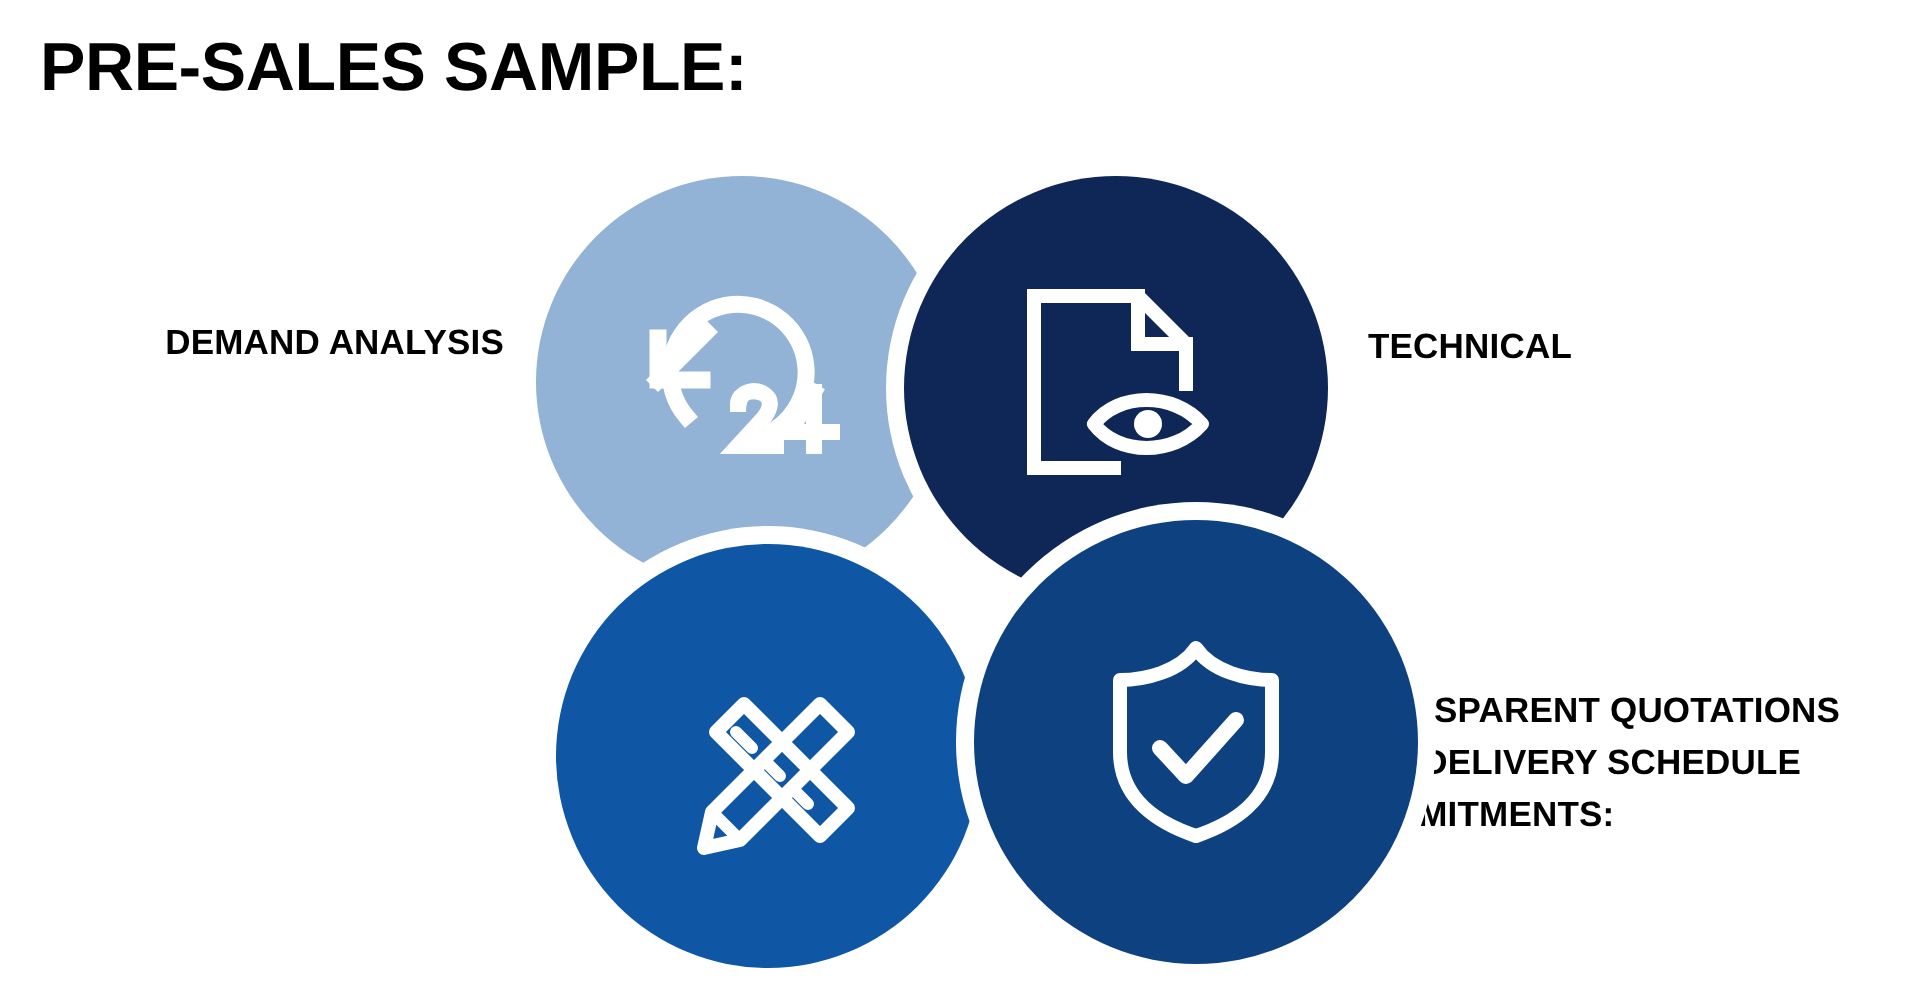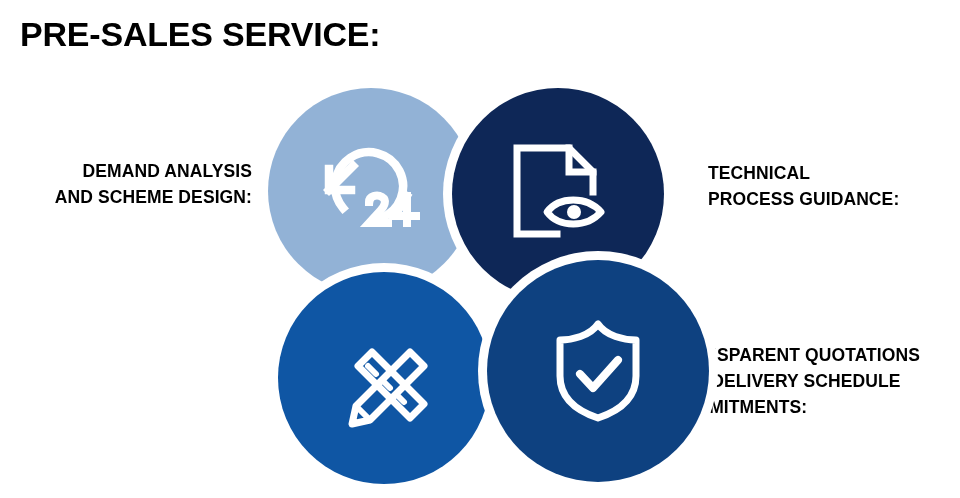--- a/index.html
+++ b/index.html
@@ -68,30 +68,30 @@
     font-size: 17.5px;
     font-weight: 700;
     line-height: 26px;
     letter-spacing: 0.1px;
     text-transform: uppercase;
   }
   .label.left  { text-align: right; }
   .label.right { text-align: left; }
 
   #label-demand { left: 0px;   top: 158px; width: 252px; }
-  #label-tech   { left: 708px; top: 160px; width: 232px; }
+  #label-tech   { left: 684px; top: 160px; width: 232px; }
   #label-sample { left: 0px;   top: 352px; width: 252px; }
   #label-quote  { left: 668px; top: 342px; width: 292px; }
 </style>
 </head>
 <body>
 
 <div id="canvas" style="background: rgb(255, 255, 255);">
 
-  <div id="page-title">PRE-SALES SERVICE:</div>
+  <div id="page-title">PRE-SALES SAMPLE:</div>
 
   <div id="cluster">
 
     <div class="node" id="node-demand" style="background: rgb(146, 178, 214);">
       <span class="glyph">
         <svg width="104" height="90" viewBox="0 0 104 90" fill="none" stroke="#ffffff" stroke-width="8.5" stroke-linecap="square" stroke-linejoin="miter">
 
           <path d="M24 62 A34 34 0 1 1 62 72" fill="none"></path>
 
           <path d="M10 23 L10 44 L32 44" fill="none"></path>
@@ -135,26 +135,24 @@
           <path d="M48 6 C40 18 22 22 10 22 L10 58 C10 82 30 94 48 100 C66 94 86 82 86 58 L86 22 C74 22 56 18 48 6 Z" fill="none"></path>
           <path d="M30 56 L43 70 L68 42" fill="none" stroke-width="8"></path>
         </svg>
       </span>
     </div>
 
   </div>
 
   <div class="label left" id="label-demand">
     <div>DEMAND ANALYSIS</div>
-    <div>AND SCHEME DESIGN:</div>
   </div>
 
   <div class="label right" id="label-tech">
     <div>TECHNICAL</div>
-    <div>PROCESS GUIDANCE:</div>
   </div>
 
 
   <div class="label right" id="label-quote">
     <div>TRANSPARENT QUOTATIONS</div>
     <div>AND DELIVERY SCHEDULE</div>
     <div>COMMITMENTS:</div>
   </div>
 
 </div>

